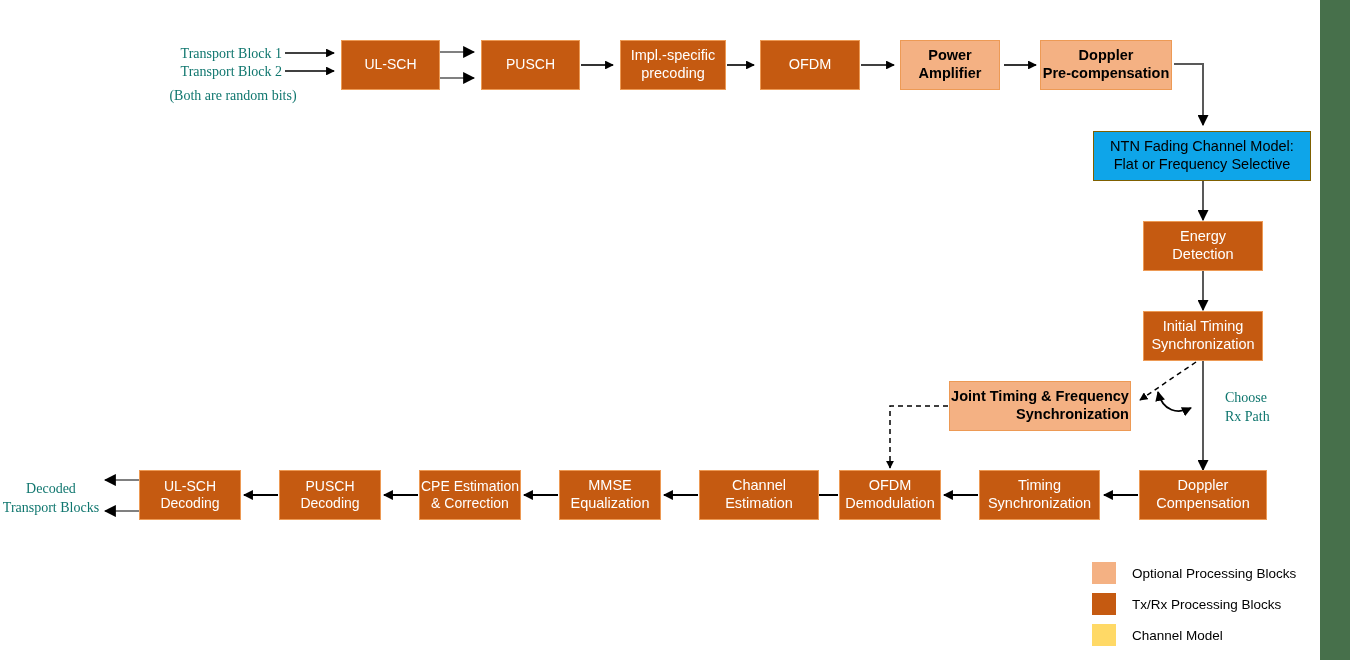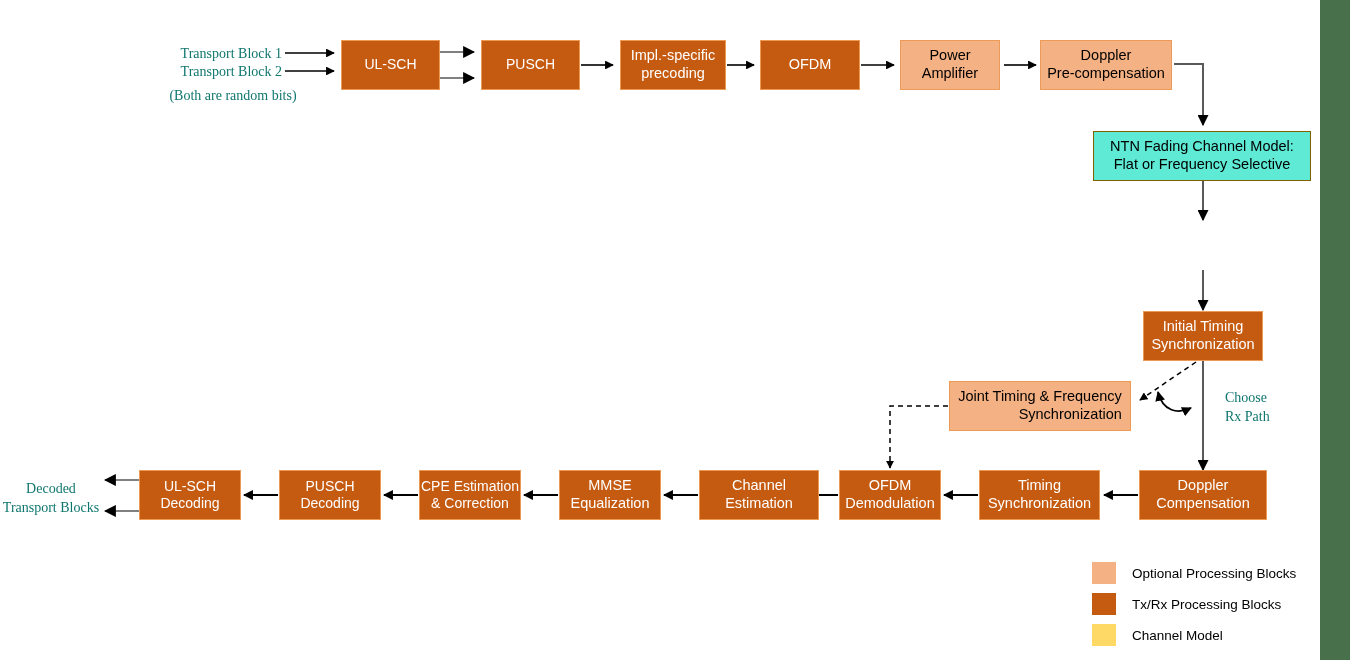--- a/index.html
+++ b/index.html
@@ -21,24 +21,24 @@
     display:flex; align-items:center; justify-content:center;
     text-align:center;
     line-height:1.22;
     font-size:14.5px;
     white-space:pre-line;
   }
   .blk.dark{
     background:#c55a11; border:1.5px solid #ed9a55; color:#ffffff;
   }
   .blk.light{
-    background:#f4b183; border:1.5px solid #ed9a55; color:#000000;
+    background:#f4b183; border:1.5px solid #ed9a55; color:#000000;font-weight:bold;
   }
   .blk.chan{
-    background:#5eead4; border:1.5px solid #7f6000; color:#000000;
+    background:#0ea5e9; border:1.5px solid #7f6000; color:#000000;
   }
   .blk.alt{ font-family:"Liberation Sans", sans-serif; font-size:14px; }
 
   
   .lbl{
     position:absolute;
     font-size:14px;
     color:#0f766e;
     line-height:1.35;
     white-space:pre-line;
@@ -188,20 +188,22 @@
 
   <div class="blk light" style="left:900px; top:40px; width:100px; height:50px;">Power
 Amplifier</div>
 
   <div class="blk light" style="left:1040px; top:40px; width:132px; height:50px;">Doppler
 Pre-compensation</div>
 
   <div class="blk chan" style="left:1093px; top:131px; width:218px; height:50px;">NTN Fading Channel Model:
 Flat or Frequency Selective</div>
 
+  <div class="blk dark" style="left:1143px; top:221px; width:120px; height:50px;">Energy
+Detection</div>
 
   <div class="blk dark" style="left:1143px; top:311px; width:120px; height:50px;">Initial Timing
 Synchronization</div>
 
   <div class="blk light" style="left:949px; top:381px; width:182px; height:50px;text-align:right;">Joint Timing &amp; Frequency
 Synchronization</div>
 
   <div class="blk dark" style="left:1139px; top:470px; width:128px; height:50px;">Doppler
 Compensation</div>
 

